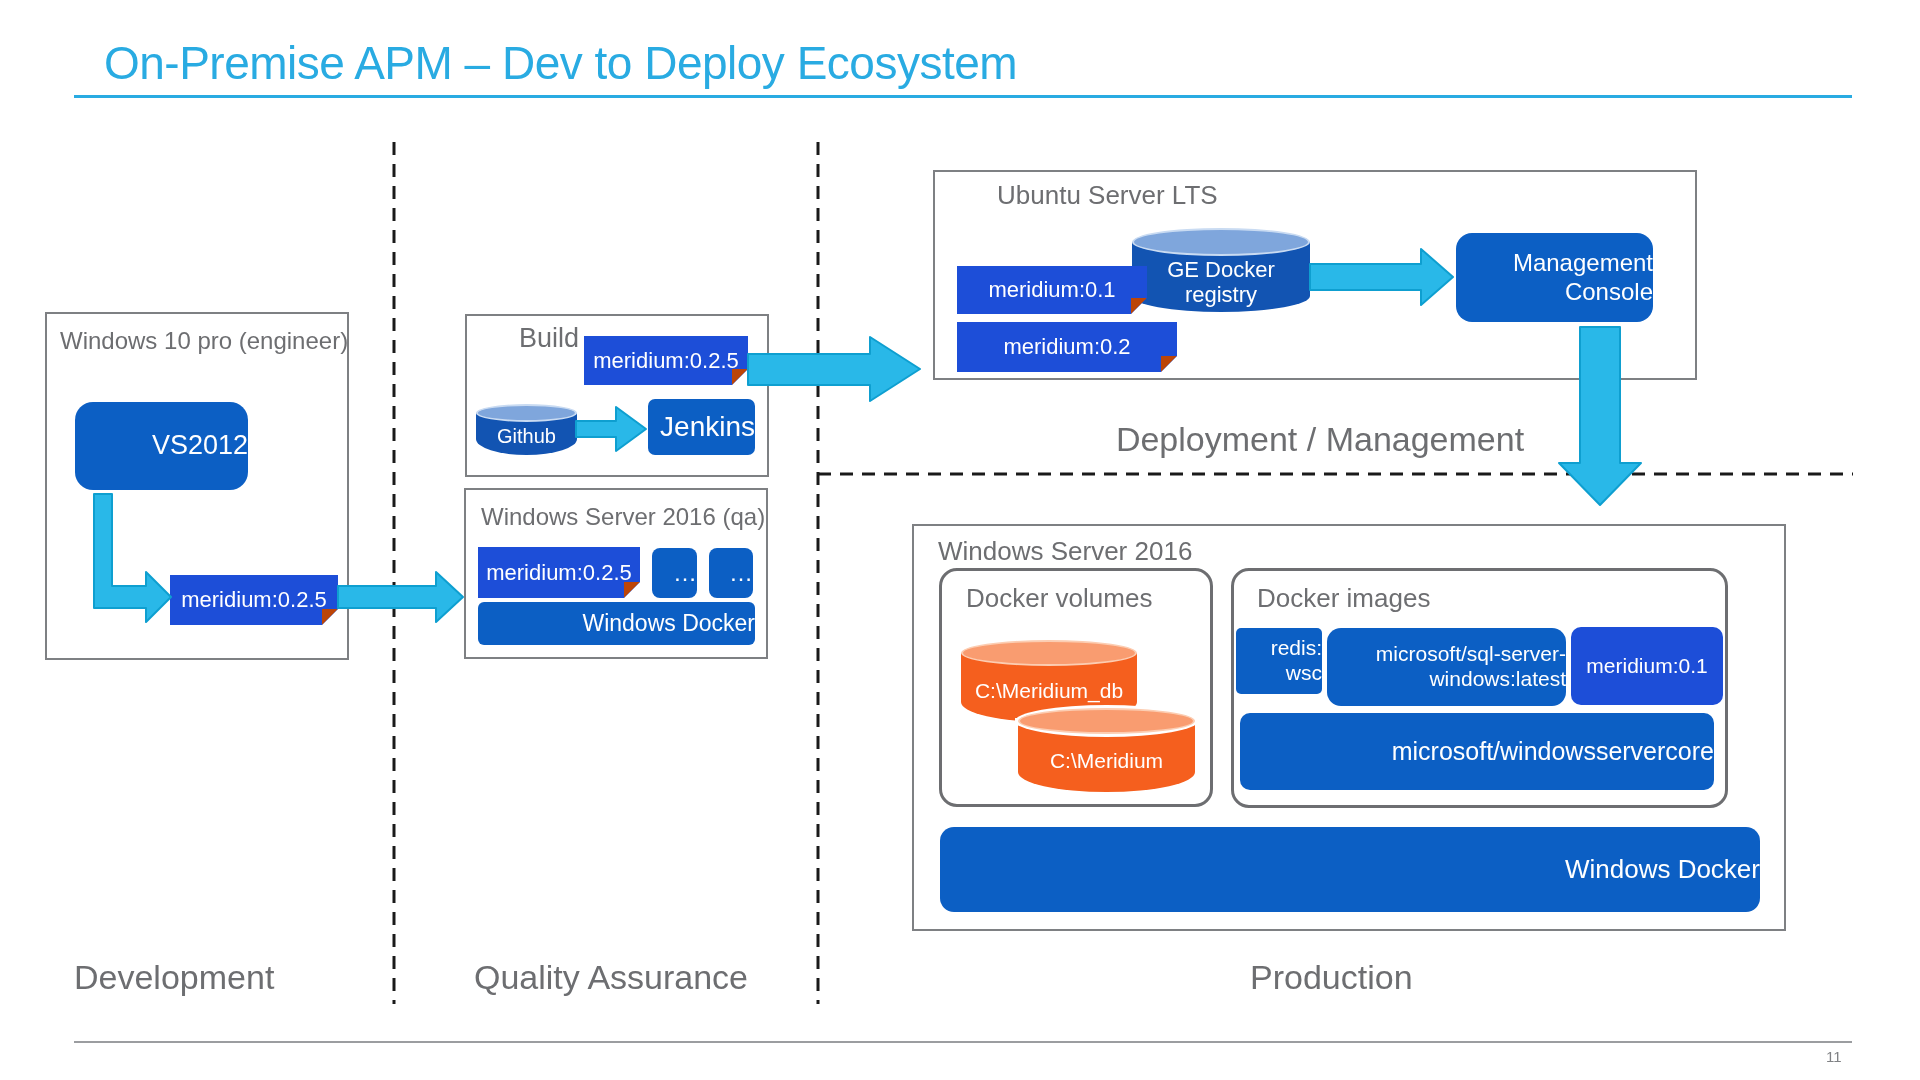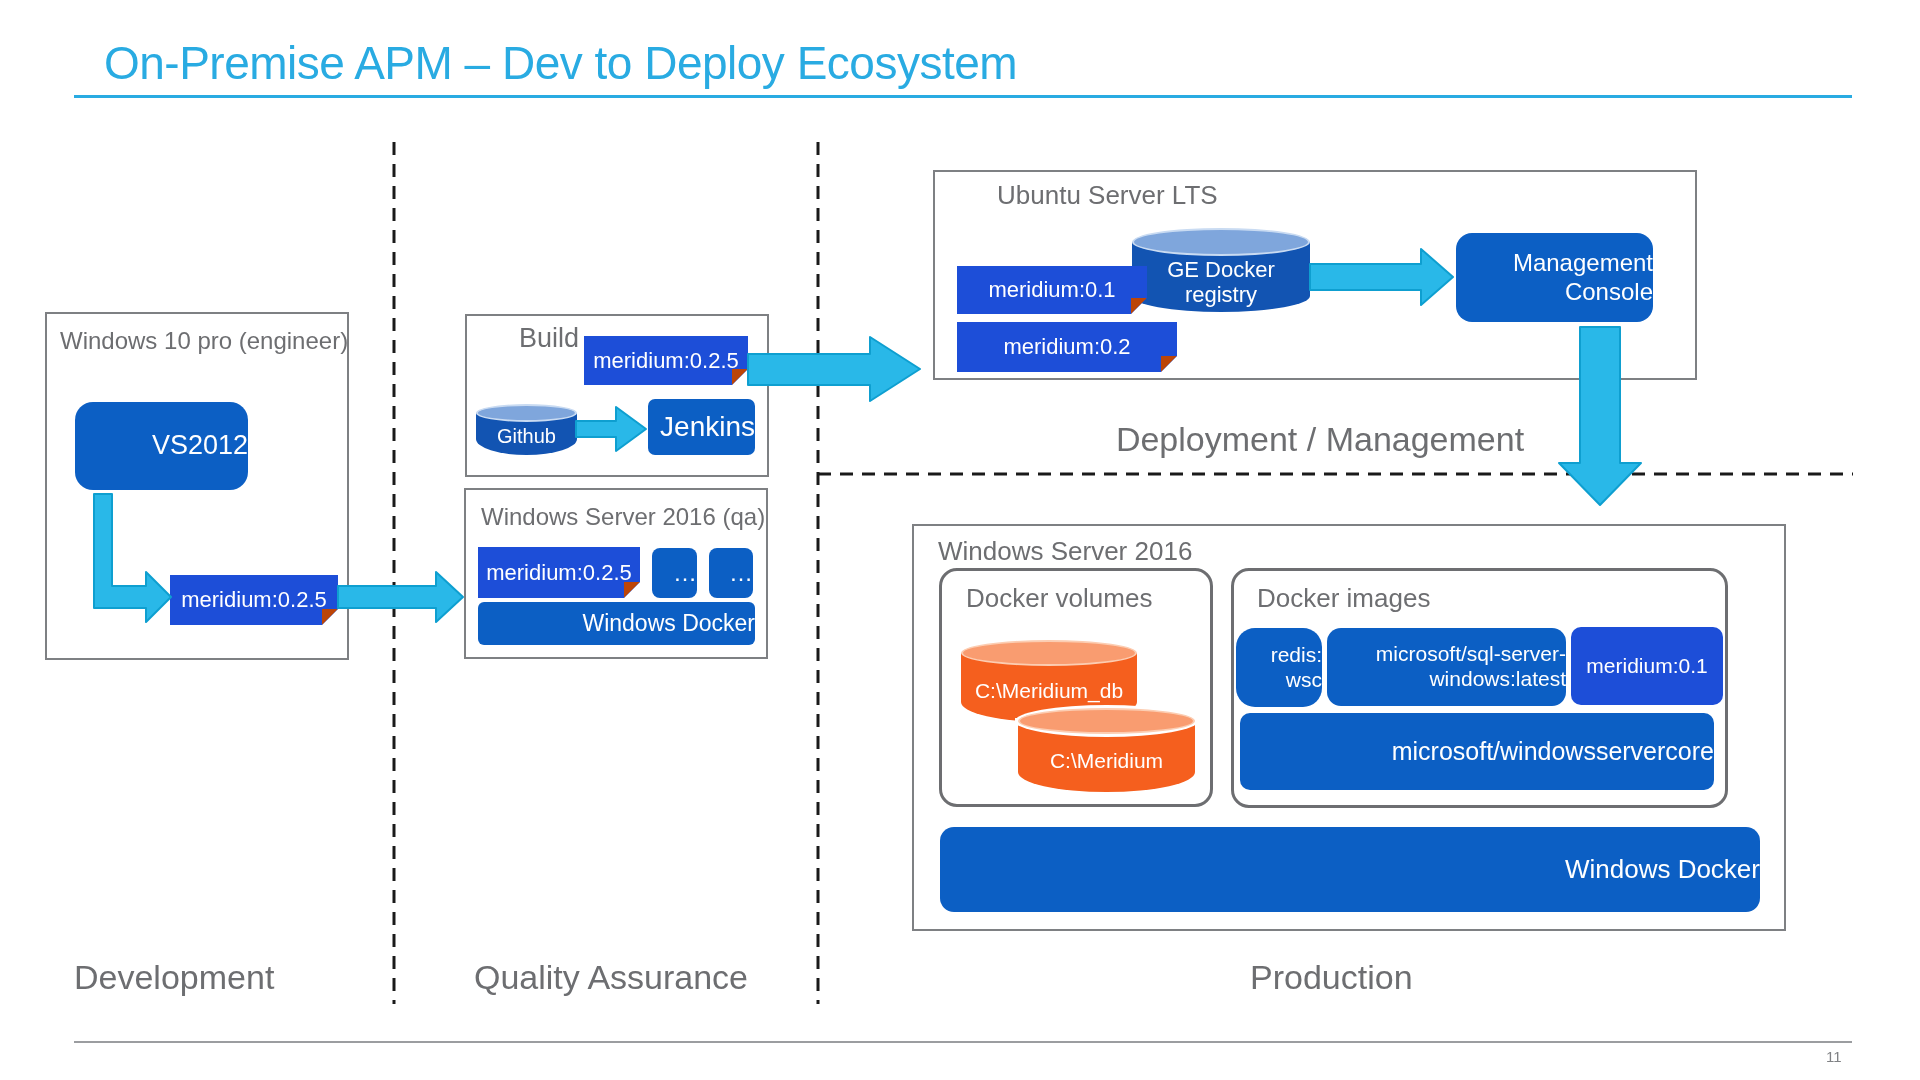--- a/index.html
+++ b/index.html
@@ -108,21 +108,21 @@
   </div>
   <div class="cylinder cyl-orange" style="left:961px;top:640px;width:176px;height:82px;z-index:3;">
     <div class="cyl-top" style="height:26px;"></div>
     <div class="cyl-body" style="top:13px;"></div>
     <div class="cyl-label" style="top:20px;font-size:21px;">C:\Meridium_db</div>
   </div>
 
   <div class="gbox rounded" style="left:1231px;top:568px;width:497px;height:240px;"></div>
   <div class="glabel" style="left:1257px;top:583px;font-size:26px;">Docker images</div>
 
-  <div class="bluebox" style="left:1236px;top:628px;width:86px;height:79px;border-radius:19px;font-size:21px;">
+  <div class="bluebox" style="left:1236px;top:628px;width:86px;height:66px;border-radius:5px;font-size:21px;">
     <span>redis:</span>
     <span>wsc</span>
   </div>
   <div class="bluebox" style="left:1327px;top:628px;width:239px;height:78px;border-radius:14px;font-size:21px;">
     <span>microsoft/sql-server-</span>
     <span>windows:latest</span>
   </div>
   <div class="tag plain" style="left:1571px;top:627px;width:152px;height:78px;font-size:21px;">meridium:0.1</div>
   <div class="bluebox" style="left:1240px;top:713px;width:474px;height:77px;border-radius:10px;font-size:25px;">microsoft/windowsservercore</div>
 

